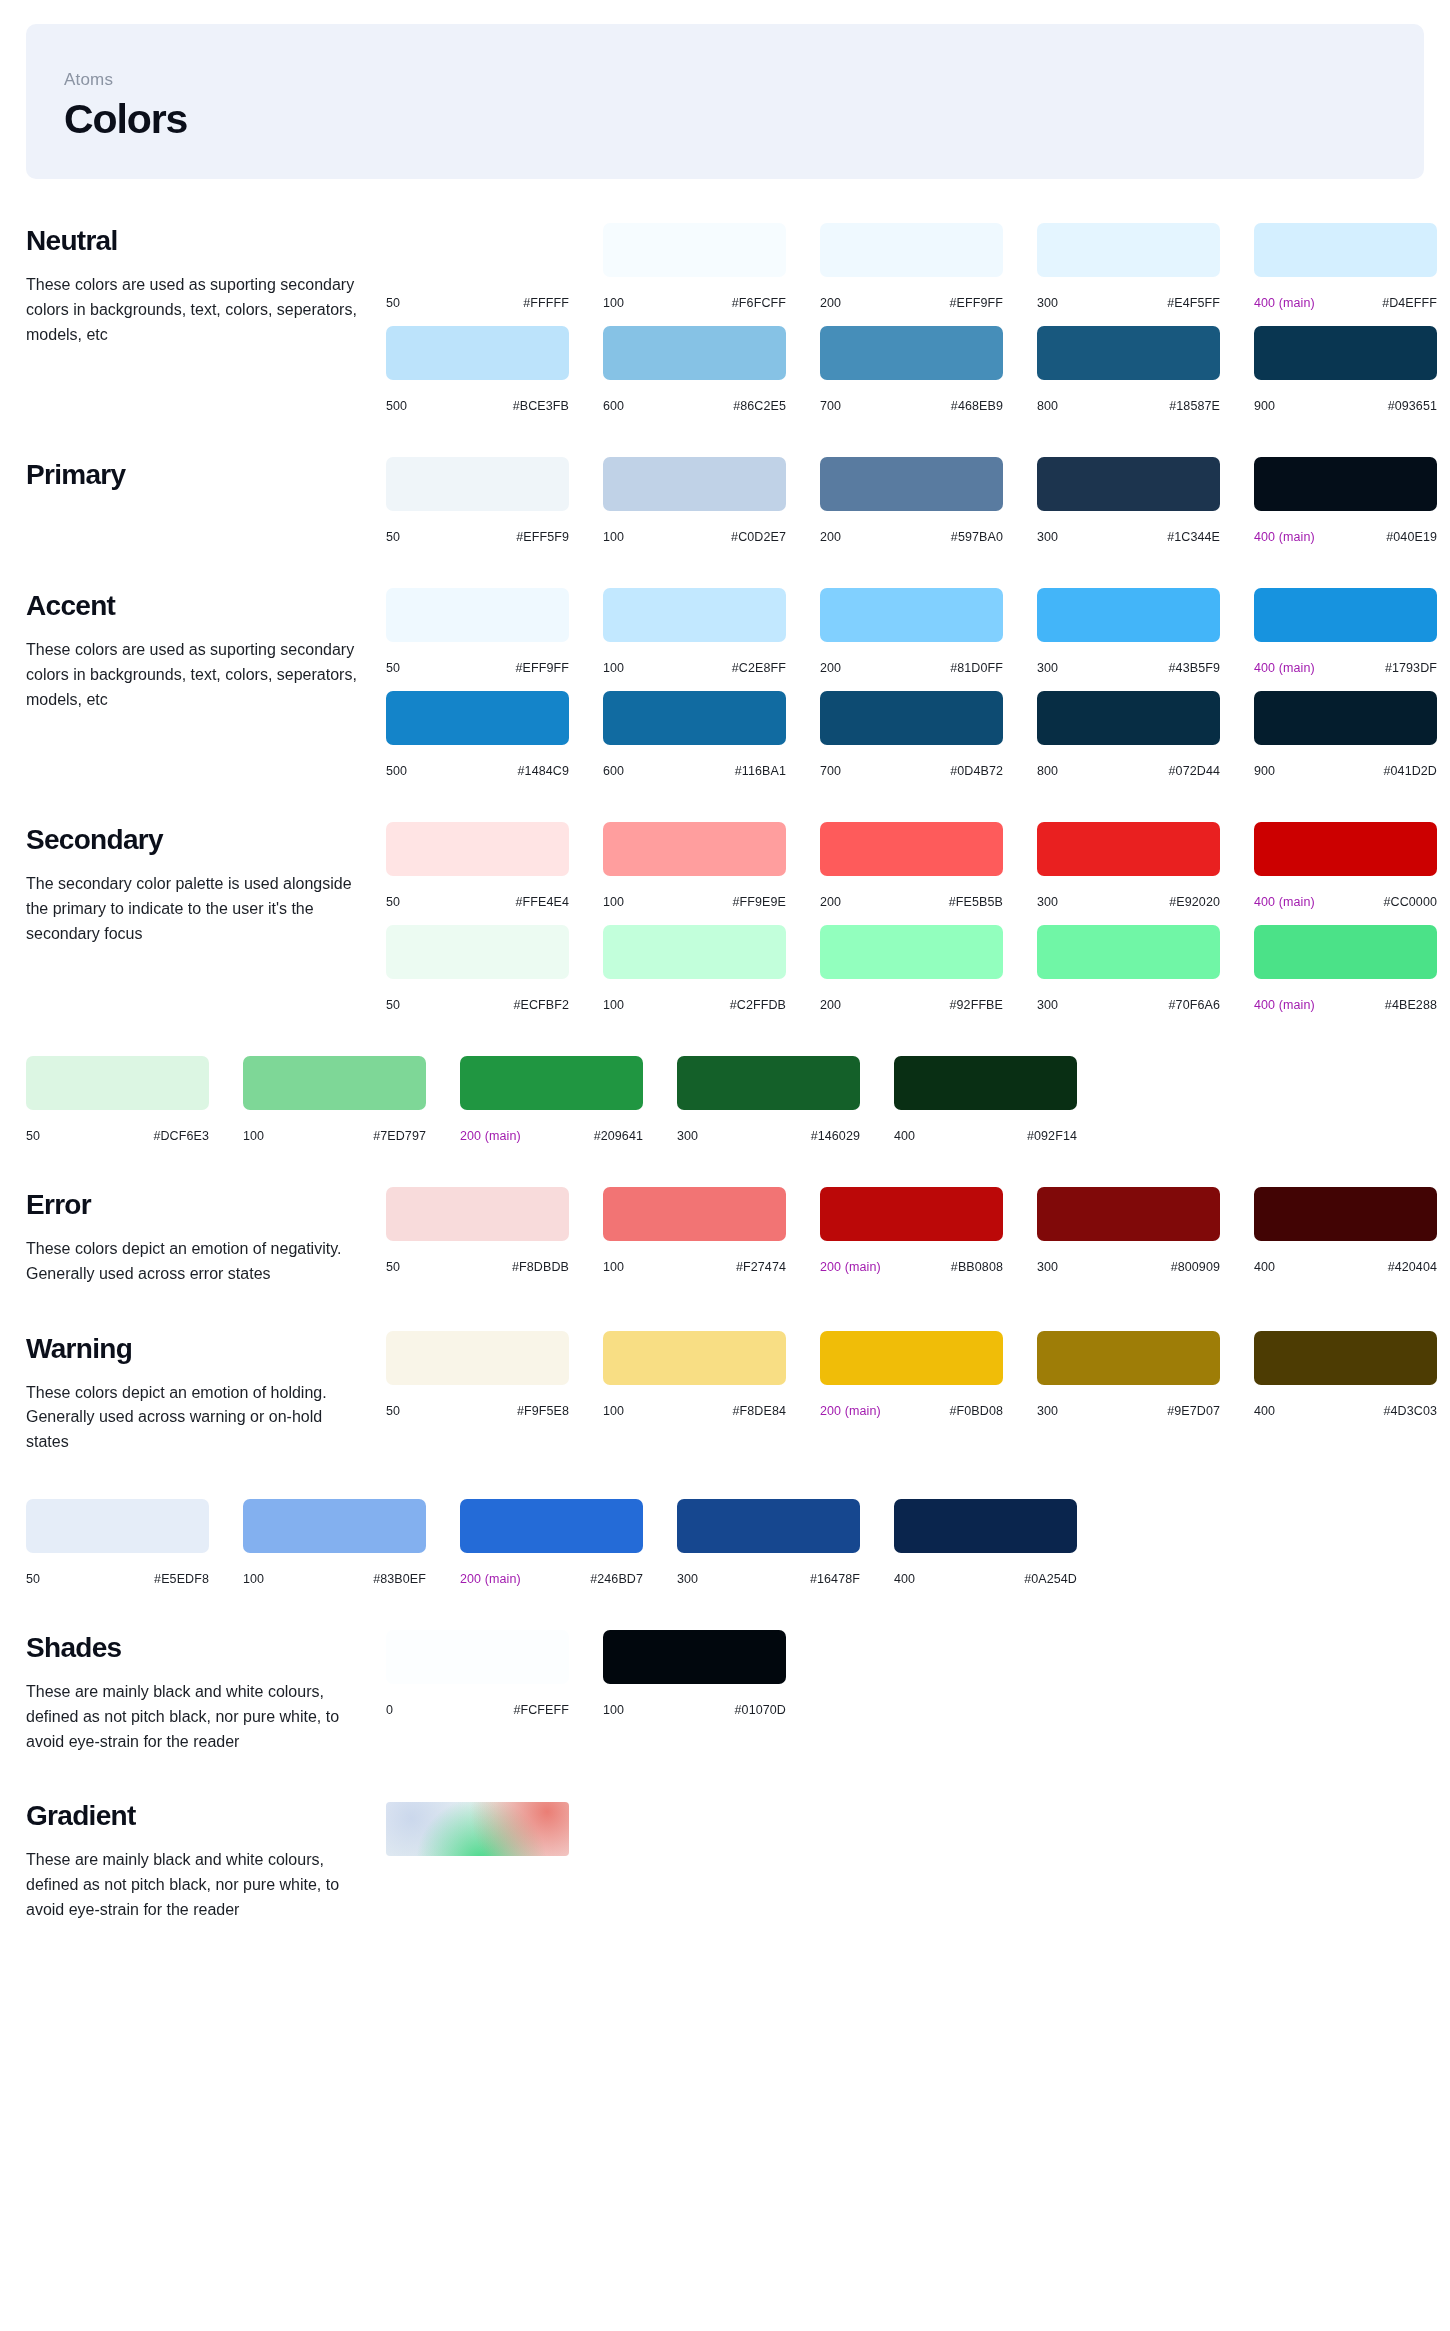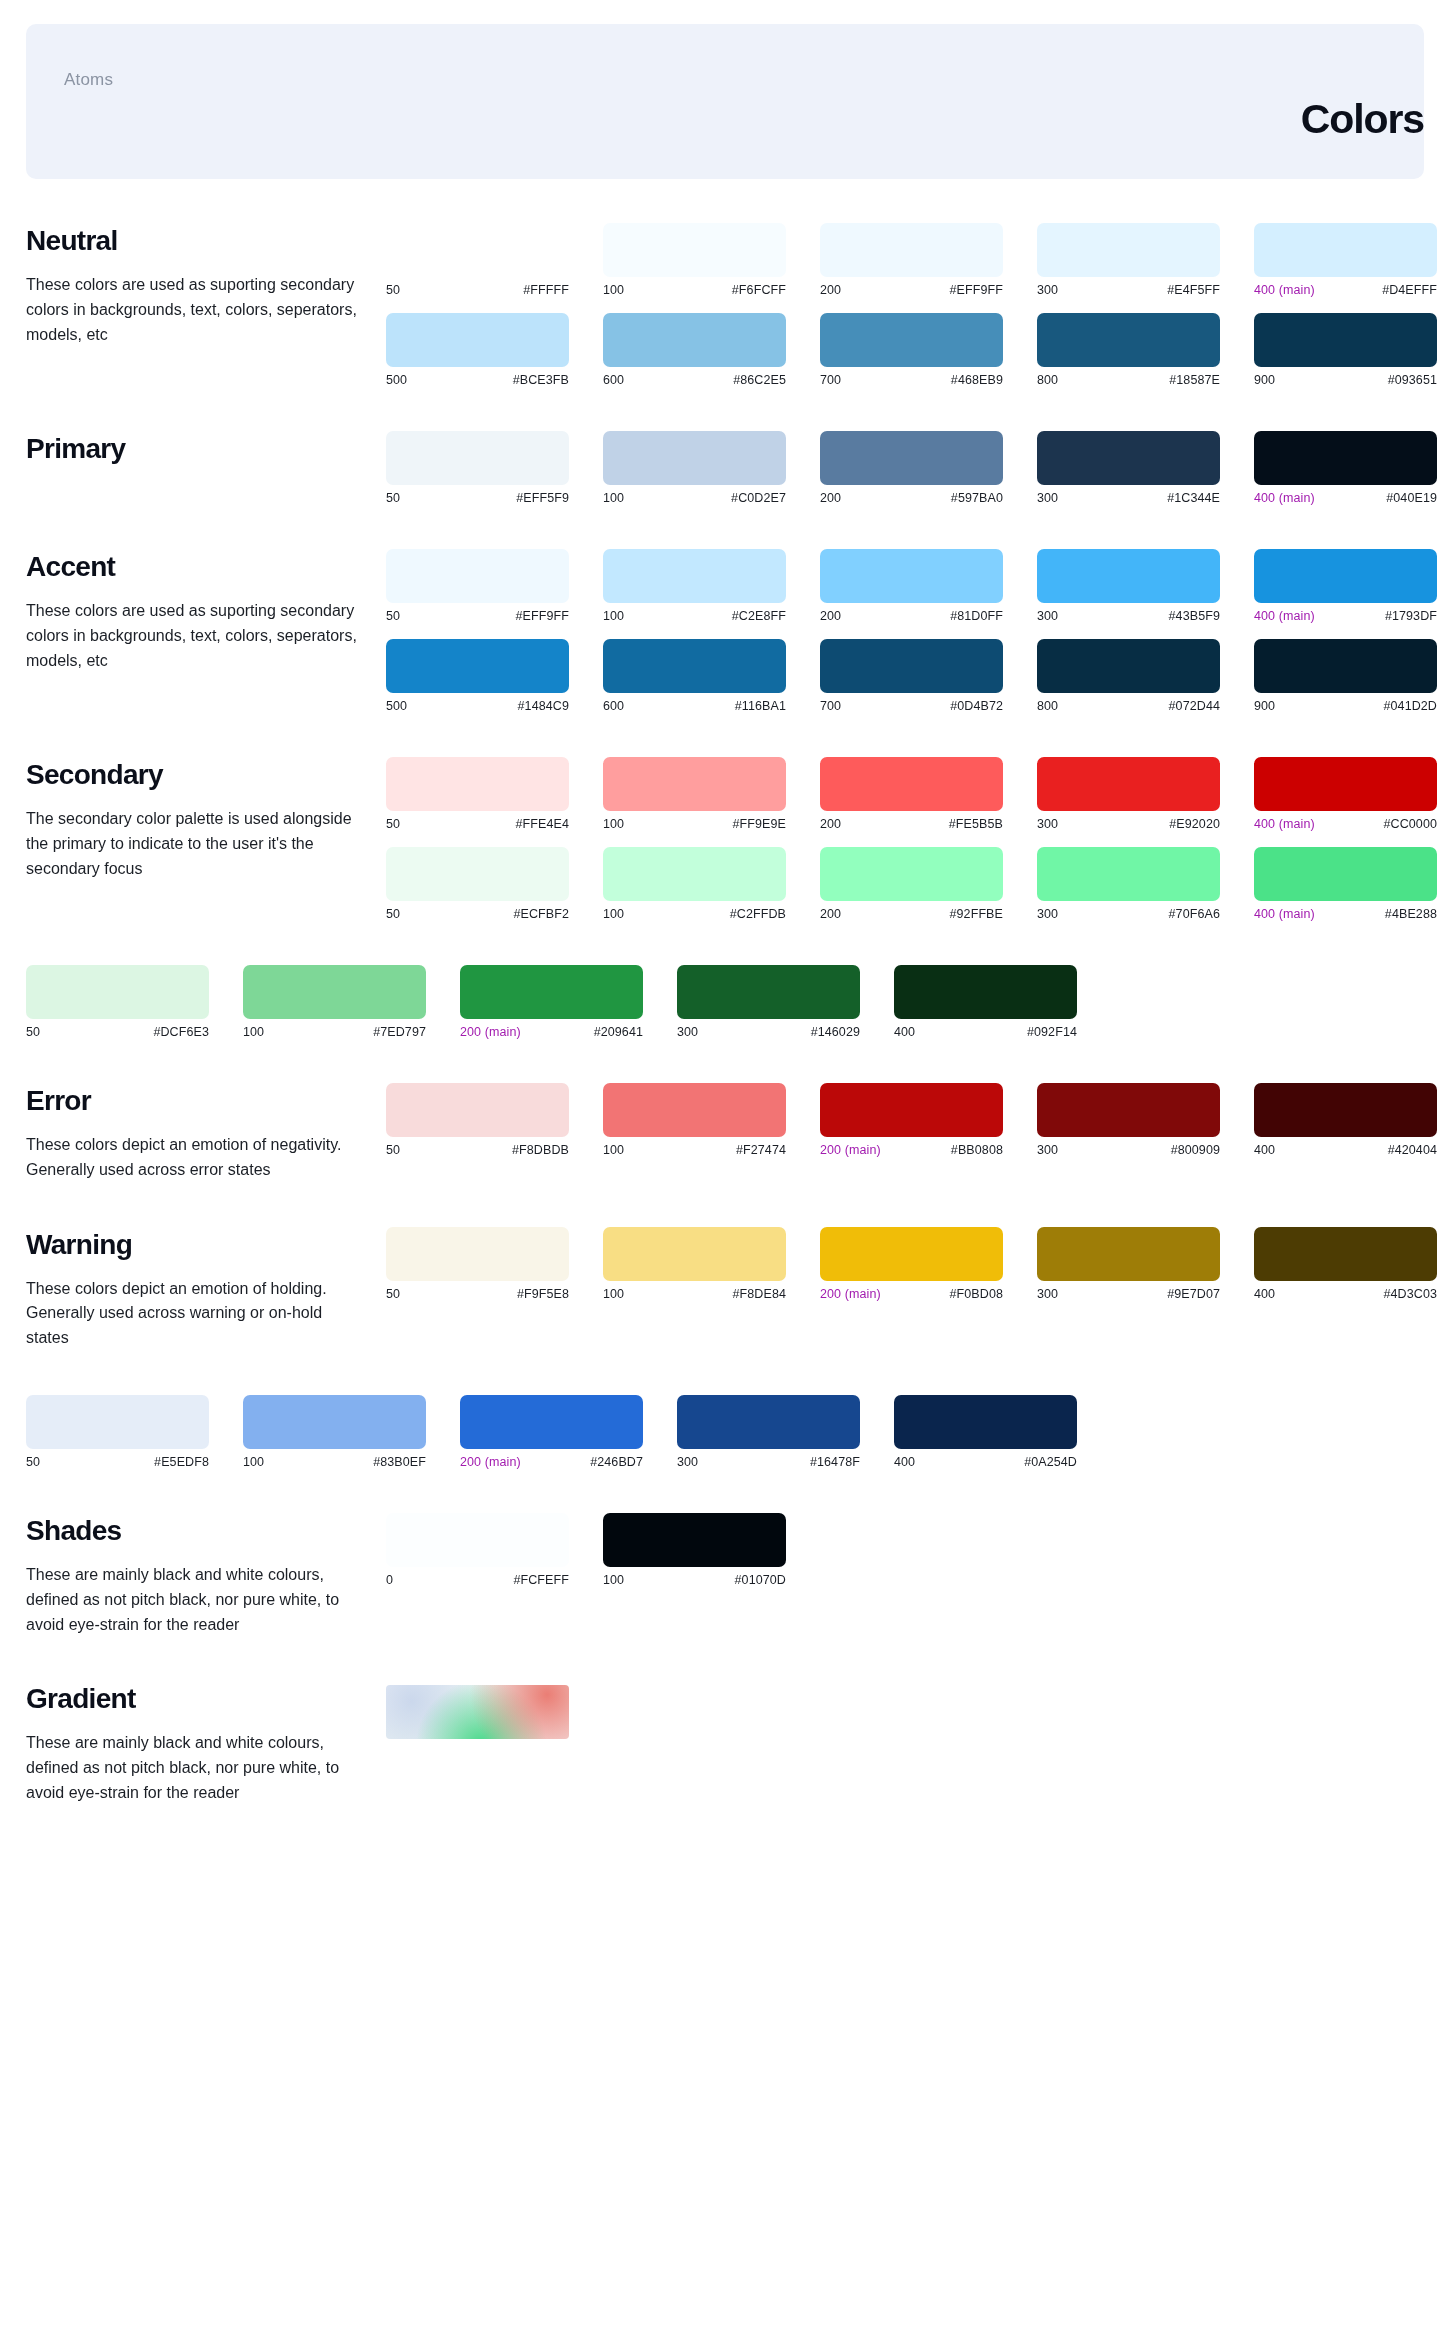--- a/index.html
+++ b/index.html
@@ -23,21 +23,20 @@
     font-size: 17px;
     color: #8b94a3;
     letter-spacing: .2px;
     margin-bottom: 6px;
   }
   .header .title {
     font-size: 41px;
     font-weight: 800;
     color: #0b0f1a;
     letter-spacing: -1.1px;
-    text-align: right;
   }
 
   
   .section {
     display: flex;
     align-items: flex-start;
     padding: 0 26px;
     margin-top: 44px;
   }
   .section-info {
@@ -76,21 +75,21 @@
   }
   .swatch-chip {
     height: 54px;
     border-radius: 7px;
     width: 100%;
   }
   .swatch-meta {
     display: flex;
     justify-content: space-between;
     align-items: baseline;
-    margin-top: 6px;
+    margin-top: 19px;
     font-size: 12.5px;
     color: #1b1f26;
     white-space: nowrap;
   }
   .swatch-step { letter-spacing: .1px; }
   .swatch-step.is-main {
     color: #a21caf;
     font-weight: 400;
   }
   .swatch-hex { letter-spacing: .1px; }

